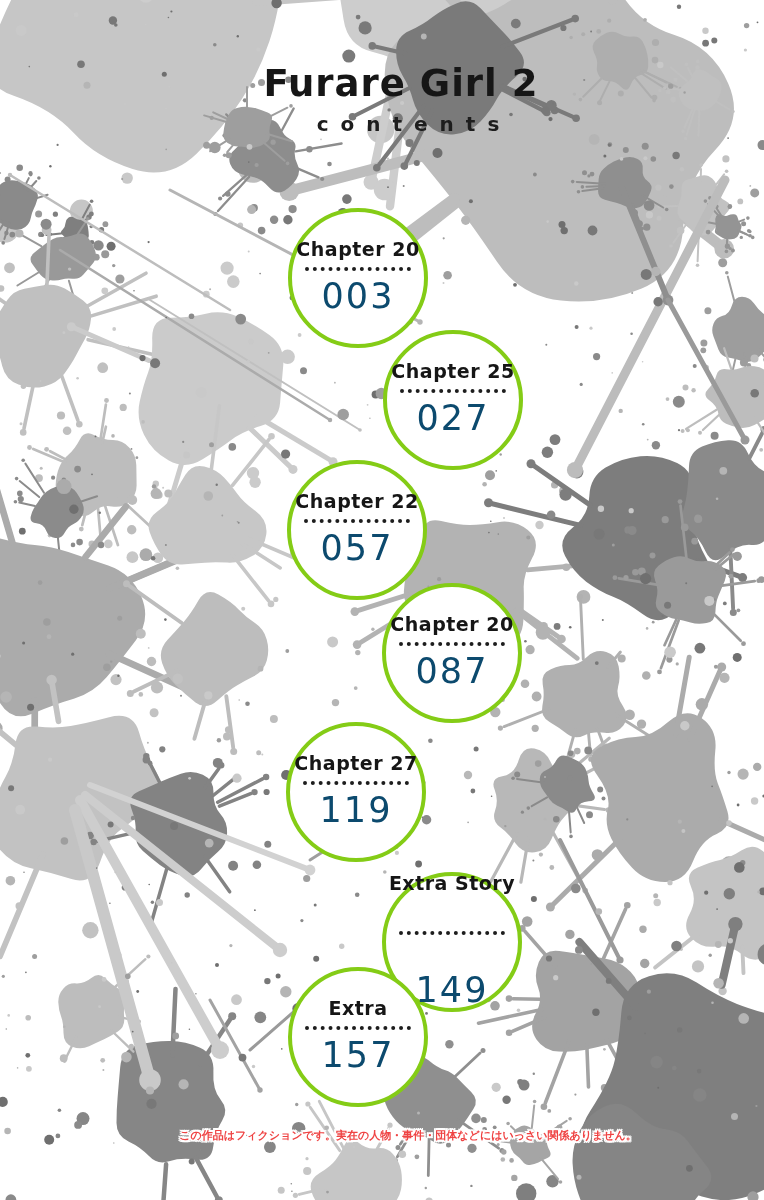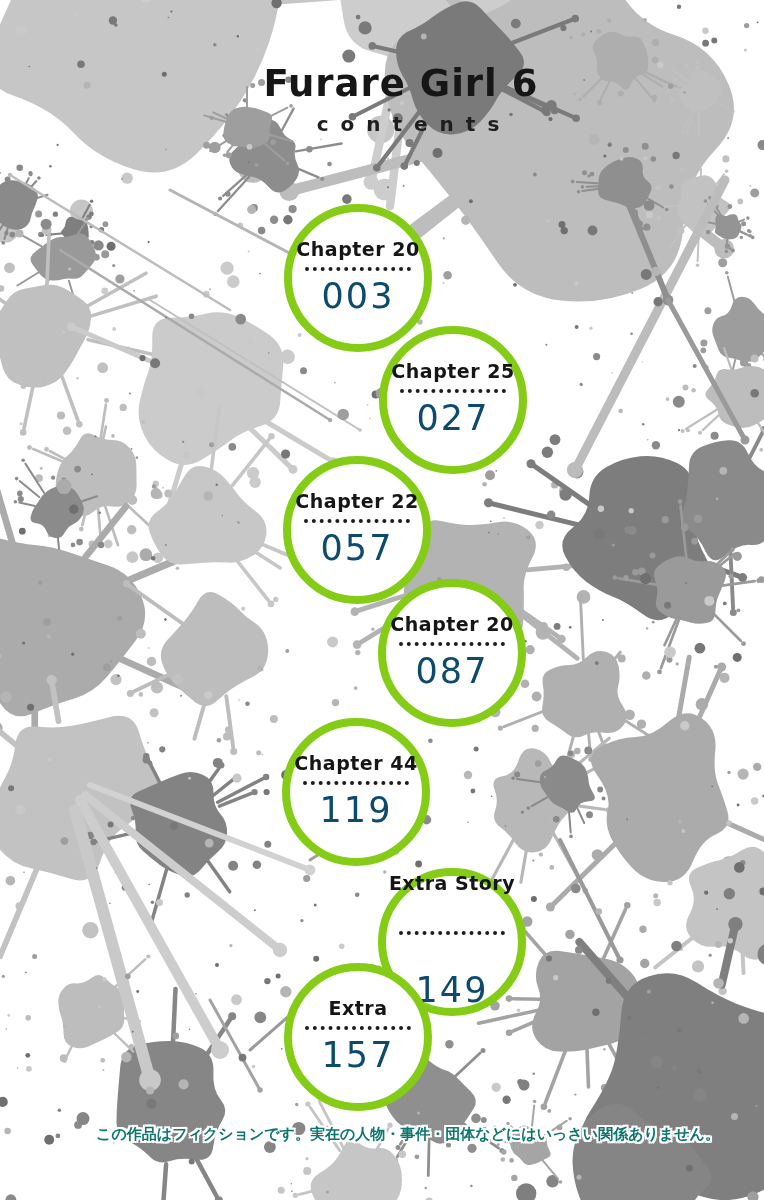--- a/index.html
+++ b/index.html
@@ -15,40 +15,40 @@
     font-size:37px;font-weight:bold;color:#161616;white-space:nowrap;
     letter-spacing:1px;
   }
   .subtitle{
     position:absolute;left:414px;top:112px;transform:translateX(-50%);
     font-size:20px;font-weight:600;color:#1d1d1d;white-space:nowrap;
     letter-spacing:12px;
   }
   .toc-circle{
     position:absolute;width:132px;height:132px;border-radius:50%;
-    background:#ffffff;border:8px solid #84cc16;
+    background:#ffffff;border:4px solid #84cc16;
     transform:translate(-50%,-50%);
     display:flex;flex-direction:column;align-items:center;justify-content:center;
   }
   .toc-label{
     font-size:19px;font-weight:bold;color:#161616;white-space:nowrap;
     letter-spacing:0.5px;margin-top:-4px;
   }
   .toc-dots{
     width:106px;height:0;border-top:4px dotted #1d1d1d;margin:7px 0 8px;
   }
   .toc-page{
     font-size:35px;font-weight:500;color:#0c4a6e;letter-spacing:2px;line-height:1;
   }
   .footer{
     position:absolute;left:0;top:1124px;width:764px;text-align:center;
     transform:translateX(26px);
   }
   .footer span{
-    font-size:15px;font-weight:bold;color:#0f766e;white-space:nowrap;
+    font-size:11px;font-weight:bold;color:#ef4444;white-space:nowrap;
     text-shadow:
       -2px 0 0 #fff, 2px 0 0 #fff, 0 -2px 0 #fff, 0 2px 0 #fff,
       -1px -1px 0 #fff, 1px -1px 0 #fff, -1px 1px 0 #fff, 1px 1px 0 #fff,
       -2px -2px 0 #fff, 2px 2px 0 #fff, 2px -2px 0 #fff, -2px 2px 0 #fff;
   }
 </style>
 </head>
 <body>
 
 <div class="page">
@@ -1415,21 +1415,21 @@
       <circle cx="195.9" cy="993.8" r="0.8" fill="#8a8a8a"></circle>
       <circle cx="632.1" cy="530.5" r="4.5" fill="#8a8a8a"></circle>
       <circle cx="357.7" cy="1085.8" r="0.9" fill="#6f6f6f"></circle>
       <circle cx="754.6" cy="801.0" r="3.7" fill="#c9c9c9"></circle>
       <circle cx="246.3" cy="1135.1" r="1.0" fill="#787878"></circle>
       <circle cx="388.0" cy="158.7" r="1.2" fill="#c9c9c9"></circle>
       <circle cx="151.5" cy="1103.8" r="5.1" fill="#787878"></circle>
     </svg>
 
   <div class="hdr">
-    <div class="title">Furare Girl 6</div>
+    <div class="title">Furare Girl 2</div>
     <div class="subtitle">contents</div>
   </div>
 
   <div id="toc">
       <div class="toc-circle" style="left: 358px; top: 278px;">
         <div class="toc-label">Chapter 20</div>
         <div class="toc-dots"></div>
         <div class="toc-page">003</div>
       </div>
       <div class="toc-circle" style="left: 453px; top: 400px;">
@@ -1441,21 +1441,21 @@
         <div class="toc-label">Chapter 22</div>
         <div class="toc-dots"></div>
         <div class="toc-page">057</div>
       </div>
       <div class="toc-circle" style="left: 452px; top: 653px;">
         <div class="toc-label">Chapter 20</div>
         <div class="toc-dots"></div>
         <div class="toc-page">087</div>
       </div>
       <div class="toc-circle" style="left: 356px; top: 792px;">
-        <div class="toc-label">Chapter 44</div>
+        <div class="toc-label">Chapter 27</div>
         <div class="toc-dots"></div>
         <div class="toc-page">119</div>
       </div>
       <div class="toc-circle" style="left: 452px; top: 942px; justify-content: space-between;">
         <div class="toc-label">Extra Story</div>
         <div class="toc-dots"></div>
         <div class="toc-page">149</div>
       </div>
       <div class="toc-circle" style="left: 358px; top: 1037px;">
         <div class="toc-label">Extra</div>

